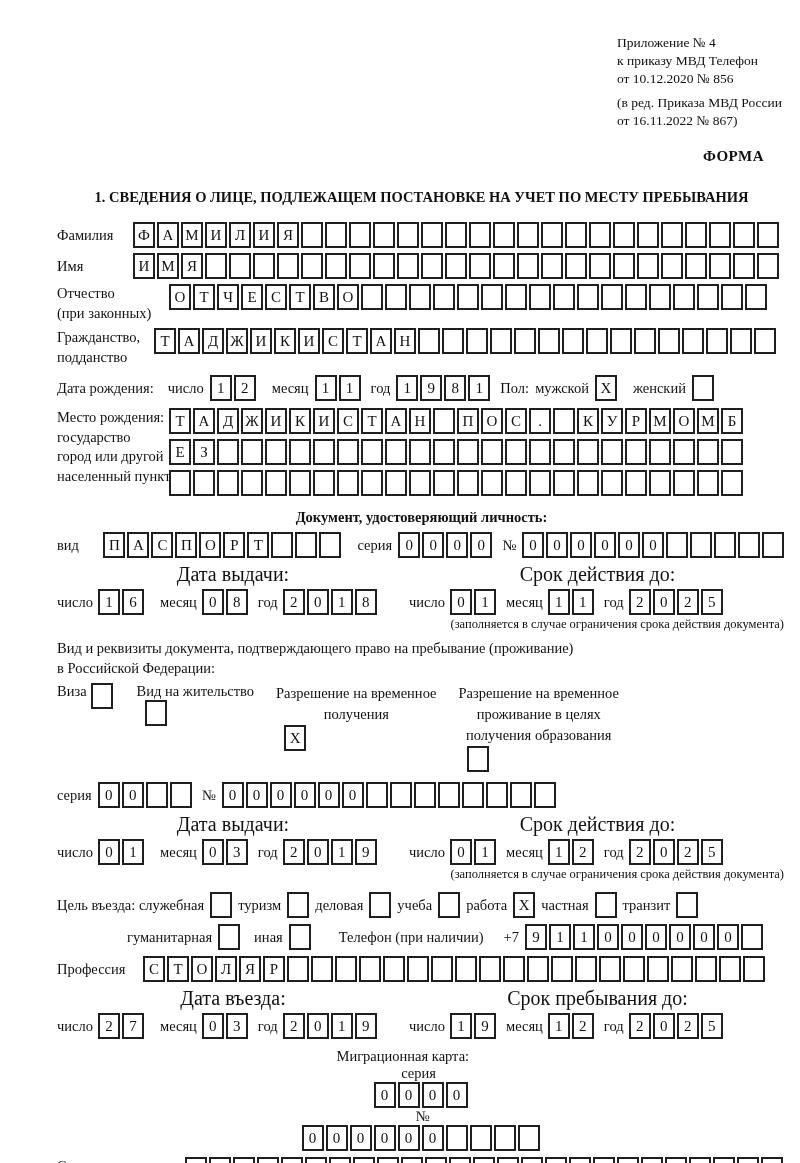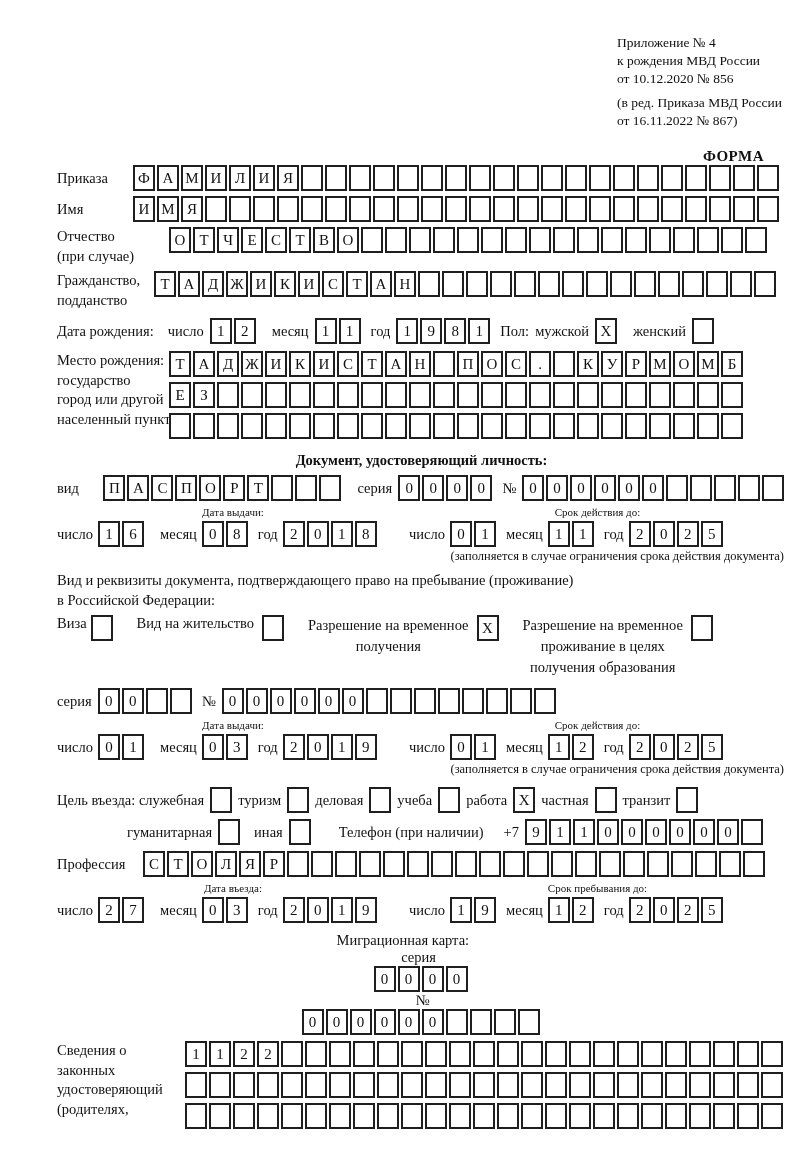--- a/index.html
+++ b/index.html
@@ -27,26 +27,26 @@
   .frow{display:flex;align-items:center;margin-bottom:5px;font-size:14.5px;white-space:nowrap;}
   .frow.top{align-items:flex-start;}
   .lblcol{line-height:1.35;}
   .w-name{width:76px;flex:none;}
   .w-pat{width:112px;flex:none;}
   .w-cit{width:97px;flex:none;}
   .w-bp{width:112px;flex:none;}
   .w-rep{width:128px;flex:none;}
   .rows .cells{display:block;margin-bottom:5px;}
 
-  .gap-s{margin-left:8px;}  .gap-m{margin-left:14px;} .gap-l{margin-left:22px;}
+  .gap-s{margin-left:8px;}  .gap-m{margin-left:14px;} .gap-l{margin-left:22px;flex-direction:column;}
   .mr{margin-right:6px;}
 
   .center-b{text-align:center;font-weight:bold;font-size:14.5px;margin:8px 0 6px;}
 
-  .dhead{display:flex;font-size:11px;margin-top:4px;}
+  .dhead{display:flex;font-size:20px;margin-top:4px;}
   .dhead .h1{width:352px;text-align:center;flex:none;}
   .dhead .h2{flex:1;text-align:center;}
   .dvals{display:flex;align-items:center;font-size:14.5px;margin-top:3px;white-space:nowrap;}
   .dgroup{display:flex;align-items:center;}
   .dgroup .g-lbl{margin-right:5px;}
   .g1{width:352px;flex:none;}
   .dnote{text-align:right;font-size:12.5px;margin-top:2px;padding-right:2px;}
 
   .res-line{font-size:14.5px;margin-bottom:3px;}
   .res-opts{display:flex;align-items:flex-start;font-size:14.5px;margin:6px 0 10px;}
@@ -58,46 +58,47 @@
   .purpose .cbox{margin:0 6px 0 6px;}
   .indent70{padding-left:70px;}
 </style>
 </head>
 <body>
 
 <div class="page">
 
   <div class="hdr-right">
     <div>Приложение № 4</div>
-    <div>к рождения МВД России</div>
+    <div>к приказу МВД Телефон</div>
     <div>от 10.12.2020 № 856</div>
     <div class="blk2">
       <div>(в ред. Приказа МВД России</div>
       <div>от 16.11.2022 № 867)</div>
     </div>
   </div>
 
   <div class="form-word">ФОРМА</div>
 
 
-
-  <div class="frow">
-    <span class="w-name">Приказа</span>
+  <div class="section-head">1. СВЕДЕНИЯ О ЛИЦЕ, ПОДЛЕЖАЩЕМ ПОСТАНОВКЕ НА УЧЕТ ПО МЕСТУ ПРЕБЫВАНИЯ</div>
+
+  <div class="frow">
+    <span class="w-name">Фамилия</span>
     <span class="cells"><span class="cell">Ф</span><span class="cell">А</span><span class="cell">М</span><span class="cell">И</span><span class="cell">Л</span><span class="cell">И</span><span class="cell">Я</span><span class="cell"></span><span class="cell"></span><span class="cell"></span><span class="cell"></span><span class="cell"></span><span class="cell"></span><span class="cell"></span><span class="cell"></span><span class="cell"></span><span class="cell"></span><span class="cell"></span><span class="cell"></span><span class="cell"></span><span class="cell"></span><span class="cell"></span><span class="cell"></span><span class="cell"></span><span class="cell"></span><span class="cell"></span><span class="cell"></span></span>
   </div>
 
   <div class="frow">
     <span class="w-name">Имя</span>
     <span class="cells"><span class="cell">И</span><span class="cell">М</span><span class="cell">Я</span><span class="cell"></span><span class="cell"></span><span class="cell"></span><span class="cell"></span><span class="cell"></span><span class="cell"></span><span class="cell"></span><span class="cell"></span><span class="cell"></span><span class="cell"></span><span class="cell"></span><span class="cell"></span><span class="cell"></span><span class="cell"></span><span class="cell"></span><span class="cell"></span><span class="cell"></span><span class="cell"></span><span class="cell"></span><span class="cell"></span><span class="cell"></span><span class="cell"></span><span class="cell"></span><span class="cell"></span></span>
   </div>
 
   <div class="frow top">
     <span class="w-pat lblcol">
       <div>Отчество</div>
-      <div>(при случае)</div>
+      <div>(при законных)</div>
     </span>
     <span class="cells"><span class="cell">О</span><span class="cell">Т</span><span class="cell">Ч</span><span class="cell">Е</span><span class="cell">С</span><span class="cell">Т</span><span class="cell">В</span><span class="cell">О</span><span class="cell"></span><span class="cell"></span><span class="cell"></span><span class="cell"></span><span class="cell"></span><span class="cell"></span><span class="cell"></span><span class="cell"></span><span class="cell"></span><span class="cell"></span><span class="cell"></span><span class="cell"></span><span class="cell"></span><span class="cell"></span><span class="cell"></span><span class="cell"></span><span class="cell"></span></span>
   </div>
 
   <div class="frow top">
     <span class="w-cit lblcol">
       <div>Гражданство,</div>
       <div>подданство</div>
     </span>
     <span class="cells"><span class="cell">Т</span><span class="cell">А</span><span class="cell">Д</span><span class="cell">Ж</span><span class="cell">И</span><span class="cell">К</span><span class="cell">И</span><span class="cell">С</span><span class="cell">Т</span><span class="cell">А</span><span class="cell">Н</span><span class="cell"></span><span class="cell"></span><span class="cell"></span><span class="cell"></span><span class="cell"></span><span class="cell"></span><span class="cell"></span><span class="cell"></span><span class="cell"></span><span class="cell"></span><span class="cell"></span><span class="cell"></span><span class="cell"></span><span class="cell"></span><span class="cell"></span></span>

